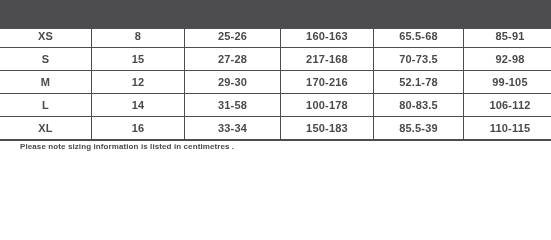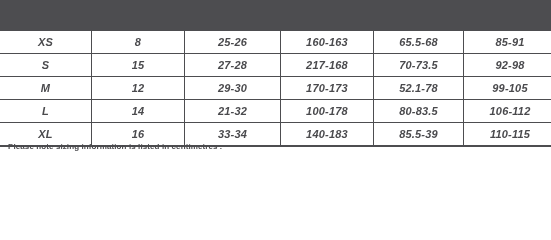--- a/index.html
+++ b/index.html
@@ -24,23 +24,22 @@
     position: absolute;
     left: 0;
     top: 0;
     width: 551px;
     height: 29px;
     background: #4d4d50;
   }
   .table-wrap {
     position: absolute;
     left: 0;
-    top: 29px;
+    top: 23px;
     width: 551px;
-    font-style: italic;
   }
   table.size-table {
     border-collapse: collapse;
     width: 551px;
     table-layout: fixed;
     border-top: 2px solid #4d4d50;
     border-bottom: 2px solid #4d4d50;
   }
   table.size-table td {
     height: 22px;
@@ -64,21 +63,21 @@
     border-right: none;
   }
   .col-0 { width: 91px; }
   .col-1 { width: 92px; }
   .col-2 { width: 95px; margin-top: 45px; }
   .col-3 { width: 92px; }
   .col-4 { width: 89px; }
   .col-5 { width: 92px; }
   .footnote {
     position: absolute;
-    left: 8px;
+    left: 20px;
     top: 142px;
     font-size: 8px;
     font-weight: bold;
     color: #4a4a4d;
     letter-spacing: 0.1px;
     white-space: nowrap;
   }
 </style>
 </head>
 <body>
@@ -106,39 +105,39 @@
           <td class="col-2">27-28</td>
           <td class="col-3">217-168</td>
           <td class="col-4">70-73.5</td>
           <td class="col-5">92-98</td>
         </tr>
 
         <tr>
           <td class="col-0">M</td>
           <td class="col-1">12</td>
           <td class="col-2">29-30</td>
-          <td class="col-3">170-173</td>
+          <td class="col-3">170-216</td>
           <td class="col-4">52.1-78</td>
           <td class="col-5">99-105</td>
         </tr>
 
         <tr>
           <td class="col-0">L</td>
           <td class="col-1">14</td>
-          <td class="col-2">21-32</td>
+          <td class="col-2">31-58</td>
           <td class="col-3">100-178</td>
           <td class="col-4">80-83.5</td>
           <td class="col-5">106-112</td>
         </tr>
 
         <tr>
           <td class="col-0">XL</td>
           <td class="col-1">16</td>
           <td class="col-2">33-34</td>
-          <td class="col-3">140-183</td>
+          <td class="col-3">150-183</td>
           <td class="col-4">85.5-39</td>
           <td class="col-5">110-115</td>
         </tr>
 
       </tbody>
     </table>
   </div>
 
   <div class="footnote">Please note sizing information is listed in centimetres .</div>
 

